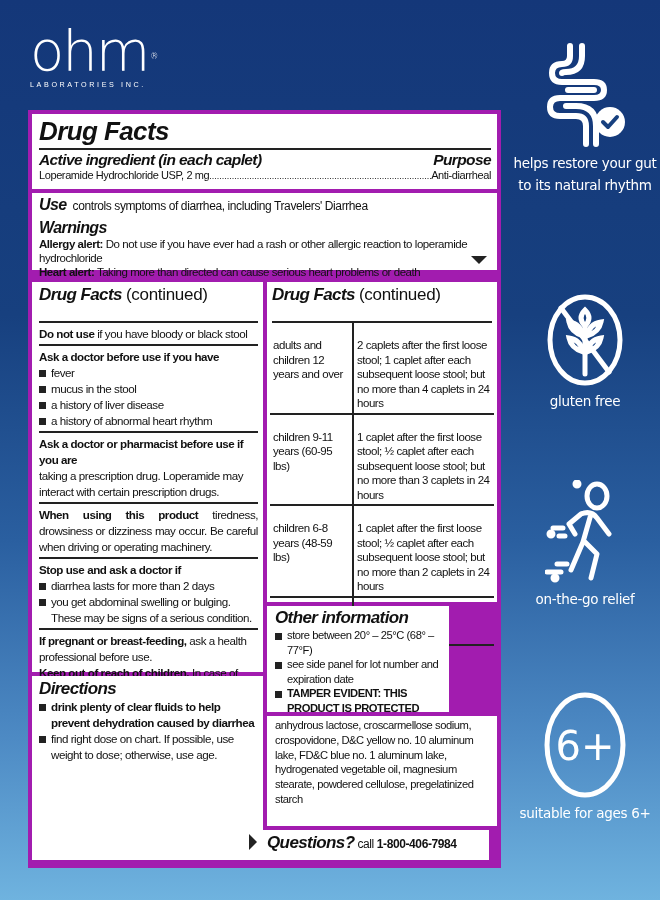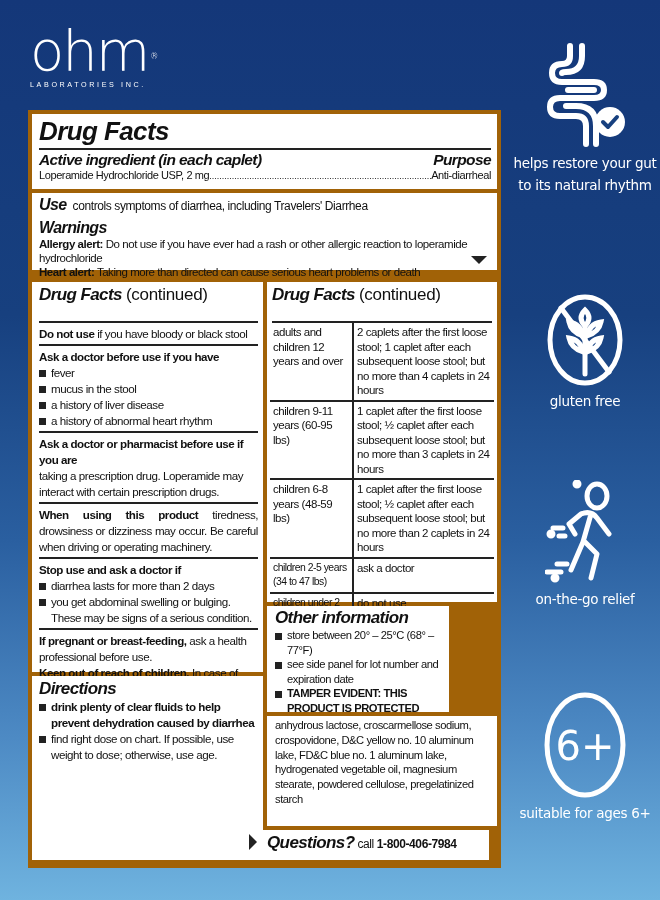--- a/index.html
+++ b/index.html
@@ -12,21 +12,21 @@
   }
   
   .logo { position: absolute; left: 30px; top: 26px; color: #fff; }
   .logo-mark { font-family: "DejaVu Sans", sans-serif; font-weight: 200; font-size: 56px; letter-spacing: -2px; line-height: 50px; position: relative; }
   .logo-mark sup { font-size: 8px; position: absolute; top: 6px; right: -8px; }
   .logo-sub { font-size: 7.2px; letter-spacing: 2.6px; margin-top: 4px; }
 
   
   .label {
     position: absolute; left: 28px; top: 110px; width: 473px; height: 758px;
-    background: #a16207; padding: 4px;
+    background: #a21caf; padding: 4px;
   }
   .panel { position: absolute; background: #fff; }
   .cond { font-family: "Liberation Sans Narrow", "Liberation Sans", sans-serif; }
   .t-head { font-weight: bold; font-style: italic; letter-spacing: -0.6px; }
   .sq { display: inline-block; width: 7px; height: 7px; background: #222; margin-right: 5px; vertical-align: 1px; flex-shrink: 0; }
 
   
   #p-top { left: 4px; top: 4px; width: 465px; height: 75px; padding: 2px 6px 0 7px; }
   #p-top .df-title { font-size: 26px; line-height: 30px; }
   #p-top .rule { border-top: 2px solid #222; margin: 2px 0 1px; }
@@ -54,21 +54,21 @@
   .justify { text-align: justify; }
 
   #p-dir { left: 4px; top: 566px; width: 231px; height: 184px; padding: 2px 6px 0 7px; font-size: 11.6px; line-height: 16px; letter-spacing: -0.45px; }
   #p-dir .d-h { font-size: 17px; line-height: 21px; }
   .tri-right { position: absolute; right: 6px; bottom: 10px; width: 0; height: 0; border-top: 8px solid transparent; border-bottom: 8px solid transparent; border-left: 8px solid #222; }
 
   
   #p-right { left: 239px; top: 172px; width: 230px; height: 320px; padding: 2px 3px 0 3px; font-size: 11.5px; line-height: 14.5px; letter-spacing: -0.45px; }
   #p-right .cont-h { margin: 0 2px; }
   table.dose { width: 100%; border-collapse: collapse; }
-  table.dose td { vertical-align: top; padding: 2px 2px 2px 3px; border-bottom: 2px solid #222; }
+  table.dose td { vertical-align: top; padding: 15px 2px 2px 3px; border-bottom: 2px solid #222; }
   table.dose tr:last-child td { border-bottom: none; }
   table.dose td:first-child { width: 83px; border-right: 2px solid #222; }
   table.dose td.sm { font-size: 10.4px; letter-spacing: -0.5px; }
 
   #p-other { left: 239px; top: 496px; width: 182px; height: 106px; padding: 2px 5px 0 8px; font-size: 11.2px; line-height: 14.5px; letter-spacing: -0.45px; }
   #p-other .o-h { font-size: 17px; line-height: 20px; }
   #p-other .caps { font-weight: bold; }
 
   #p-inact { left: 239px; top: 606px; width: 230px; height: 110px; padding: 2px 5px 0 8px; font-size: 11.2px; line-height: 14.8px; letter-spacing: -0.45px; }
   #p-inact .i-h { font-size: 17px; line-height: 20px; }

